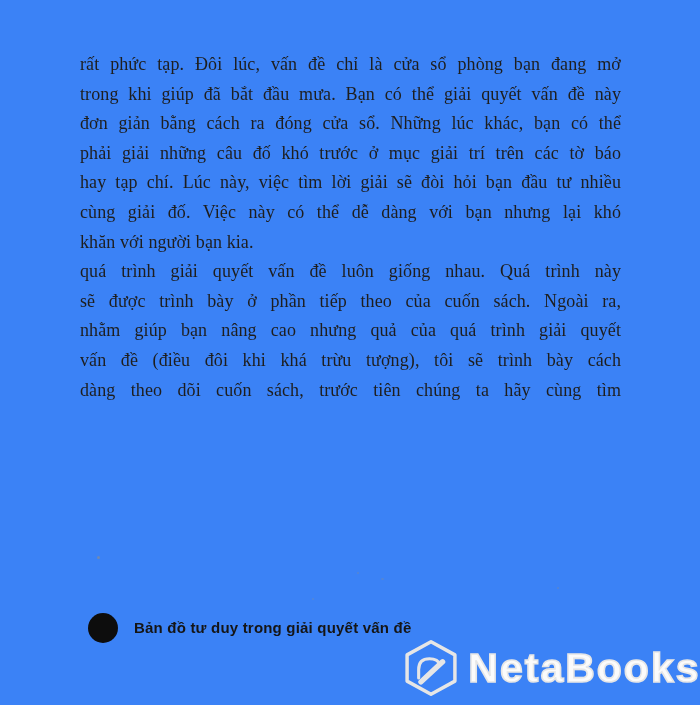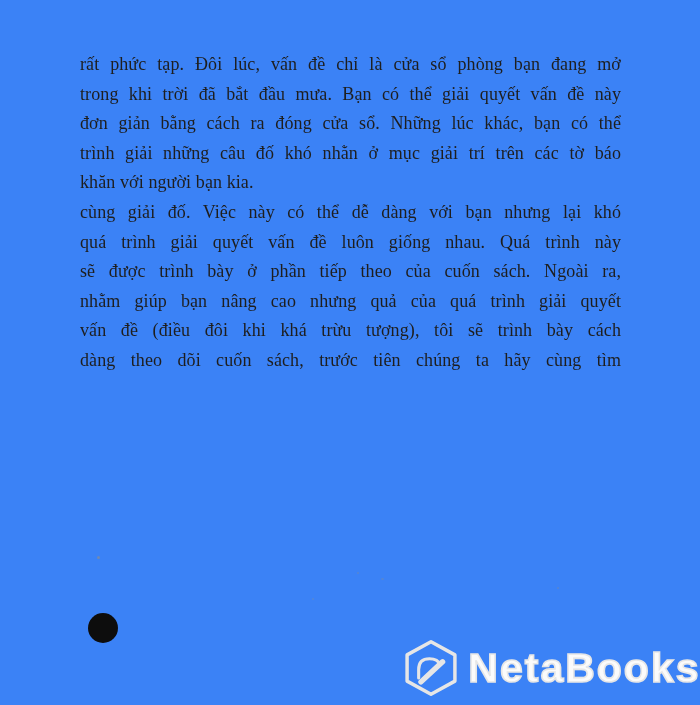--- a/index.html
+++ b/index.html
@@ -103,43 +103,45 @@
   }
 </style>
 </head>
 <body>
 
 <div class="page">
 
   <div class="text-block">
     <div>
       <div class="line">rất phức tạp. Đôi lúc, vấn đề chỉ là cửa sổ phòng bạn đang mở</div>
-      <div class="line">trong khi trời đã bắt đầu mưa. Bạn có thể giải quyết vấn đề này</div>
+      <div class="line">trong khi giúp đã bắt đầu mưa. Bạn có thể giải quyết vấn đề này</div>
       <div class="line">đơn giản bằng cách ra đóng cửa sổ. Những lúc khác, bạn có thể</div>
-      <div class="line">trình giải những câu đố khó nhằn ở mục giải trí trên các tờ báo</div>
+      <div class="line">phải giải những câu đố khó trước ở mục giải trí trên các tờ báo</div>
+      <div class="line">hay tạp chí. Lúc này, việc tìm lời giải sẽ đòi hỏi bạn đầu tư nhiều</div>
+      <div class="line">cùng giải đố. Việc này có thể dễ dàng với bạn nhưng lại khó</div>
       <div class="line end">khăn với người bạn kia.</div>
-      <div class="line">cùng giải đố. Việc này có thể dễ dàng với bạn nhưng lại khó</div>
     </div>
     <div>
       <div class="line">quá trình giải quyết vấn đề luôn giống nhau. Quá trình này</div>
       <div class="line">sẽ được trình bày ở phần tiếp theo của cuốn sách. Ngoài ra,</div>
       <div class="line">nhằm giúp bạn nâng cao nhưng quả của quá trình giải quyết</div>
       <div class="line">vấn đề (điều đôi khi khá trừu tượng), tôi sẽ trình bày cách</div>
       <div class="line">dàng theo dõi cuốn sách, trước tiên chúng ta hãy cùng tìm</div>
     </div>
   </div>
 
   <div class="speck" style="left:97px; top:556px; width:3px; height:3px; opacity:.65;"></div>
   <div class="speck" style="left:357px; top:572px; width:2px; height:2px; opacity:.35;"></div>
   <div class="speck" style="left:381px; top:578px; width:3px; height:2px; opacity:.3;"></div>
   <div class="speck" style="left:557px; top:587px; width:2px; height:2px; opacity:.35;"></div>
   <div class="speck" style="left:312px; top:598px; width:2px; height:2px; opacity:.3;"></div>
 
   <div class="footer">
     <div class="bullet"></div>
+    <div class="running-title">Bản đồ tư duy trong giải quyết vấn đề</div>
   </div>
 
   <div class="watermark">
     <svg class="wm-logo" viewBox="0 0 70 74">
       <polygon points="35,3 66,20 66,54 35,71 4,54 4,20" fill="none" stroke="#e6e6e6" stroke-width="4.5" stroke-linejoin="round"></polygon>
       <path d="M19 50 V39 Q19 25 33 25 Q44 25 47 33" fill="none" stroke="#e6e6e6" stroke-width="4" stroke-linecap="round"></path>
       <path d="M22 55 L50 29" fill="none" stroke="#e6e6e6" stroke-width="7" stroke-linecap="round"></path>
     </svg>
     <div class="wm-text">
       <span>NetaBooks</span><span class="wm-suffix">vn</span>

